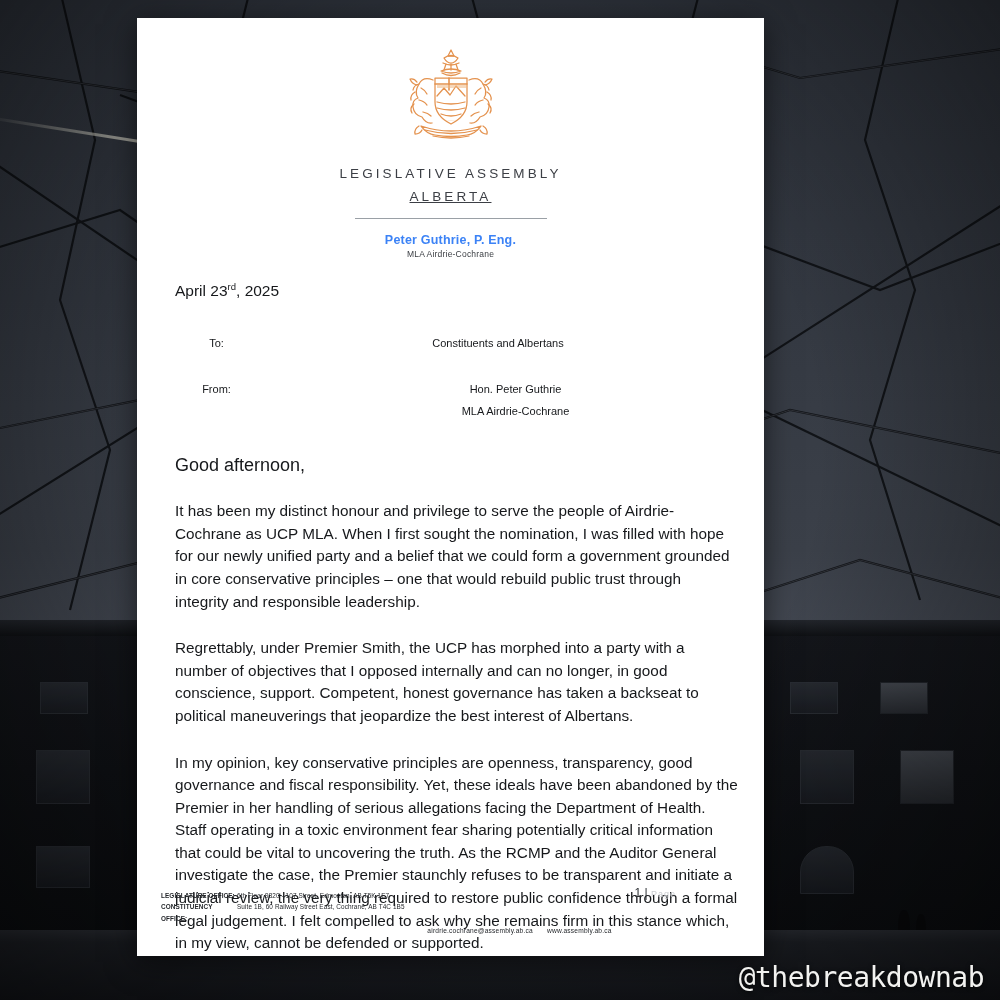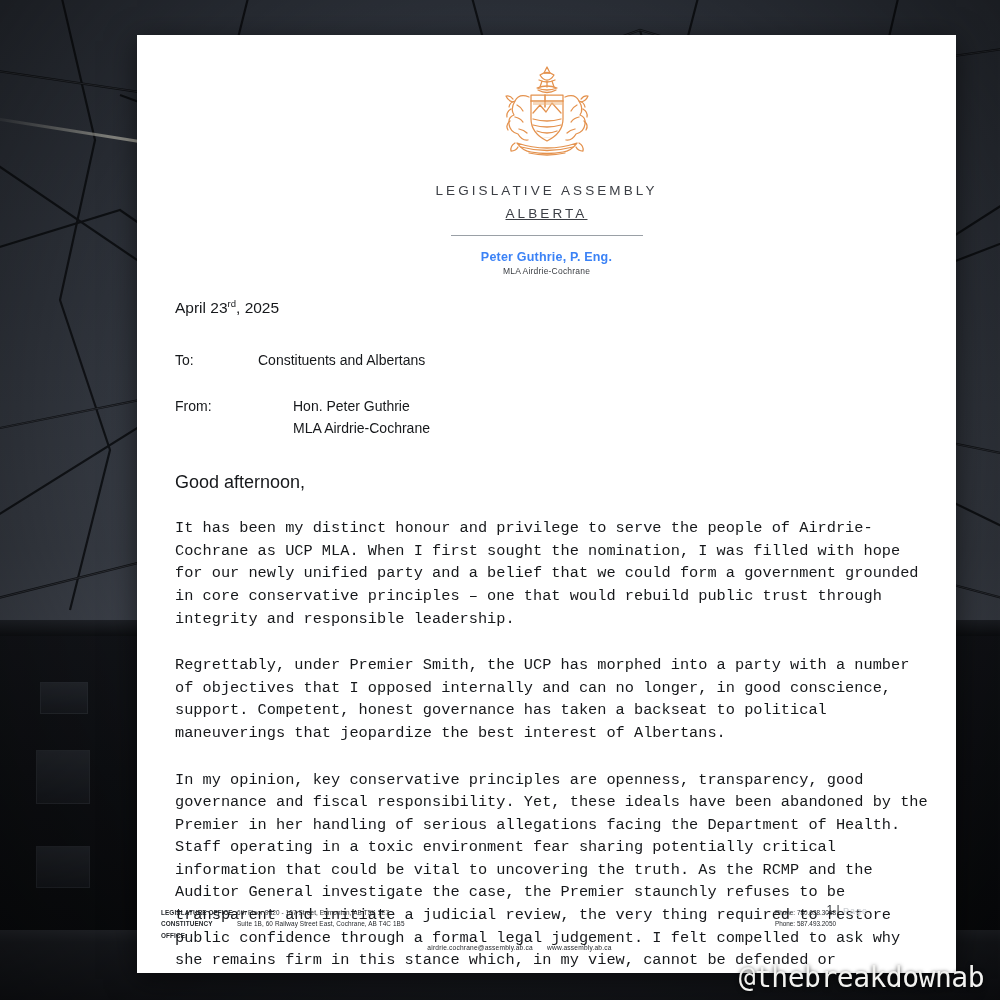--- a/index.html
+++ b/index.html
@@ -77,22 +77,22 @@
   #vignette {
     position: absolute; left:0; top:0; width:1000px; height:1000px;
     background: radial-gradient(ellipse at 50% 45%, rgba(0,0,0,0) 45%, rgba(0,0,0,.55) 100%);
     pointer-events: none;
   }
 
   
   #page {
     position: absolute;
     left: 137px;
-    top: 35px;
-    width: 819px;
+    top: 18px;
+    width: 627px;
     height: 938px;
     background: #ffffff;
     box-shadow: 0 6px 28px rgba(0,0,0,.55);
     overflow: hidden;
   }
 
   .letterhead { text-align: center; padding-top: 26px; }
 
   .crest { display: block; margin: 0 auto; }
 
@@ -137,35 +137,34 @@
   }
 
   .date {
     font-size: 15.5px;
     color: #16181b;
     margin: 0 0 0 0;
   }
   .date sup { font-size: 9.5px; vertical-align: super; }
 
   .addr-block { margin-top: 32px; }
-  .addr-row { display: flex; font-size: 14px; line-height: 22px; }
+  .addr-row { display: flex; font-size: 11px; line-height: 22px; text-align: center; }
   .addr-label { width: 83px; flex: none; }
   .addr-value { flex: 1; }
   .addr-row.from { margin-top: 24px; align-items: flex-start; }
   .addr-value .l2 { display: block; margin-left: 35px; }
 
   .salutation { margin-top: 33px; font-size: 18px; }
 
   p.para {
     margin: 24px 0 0 0;
     font-size: 15.3px;
     line-height: 22.6px;
     text-align: left;
     color: #16181b;
-    font-family: Liberation Mono, monospace;
   }
 
   
   #footer {
     position: absolute;
     left: 0;
     bottom: 22px;
     width: 725px;
   }
   .pagenum {

